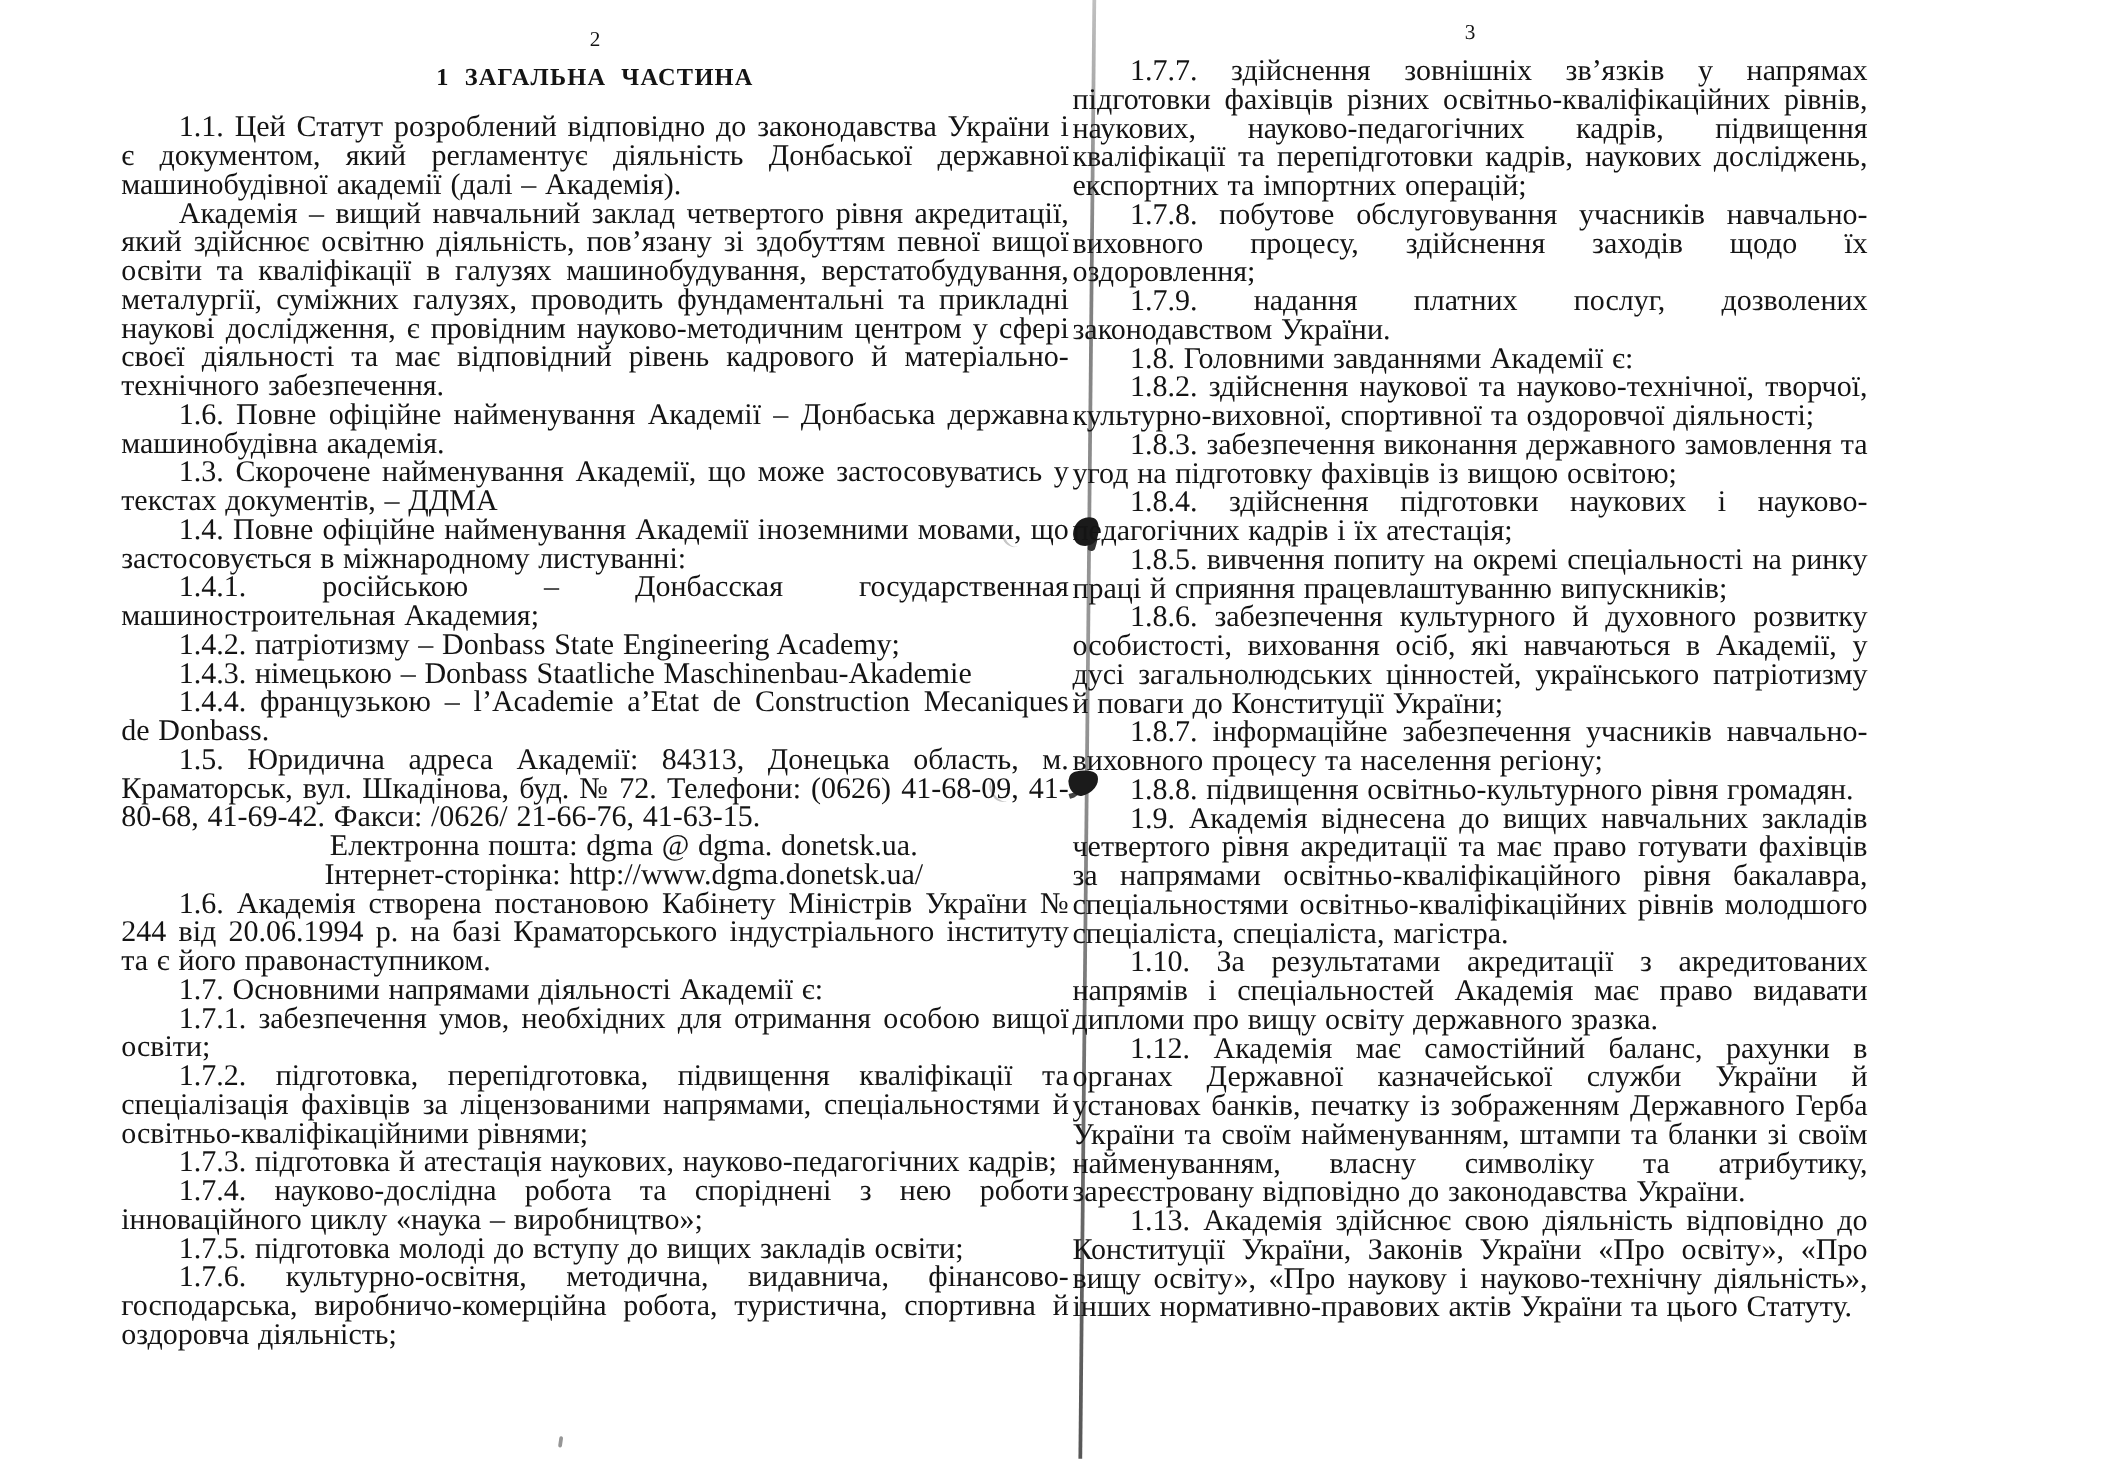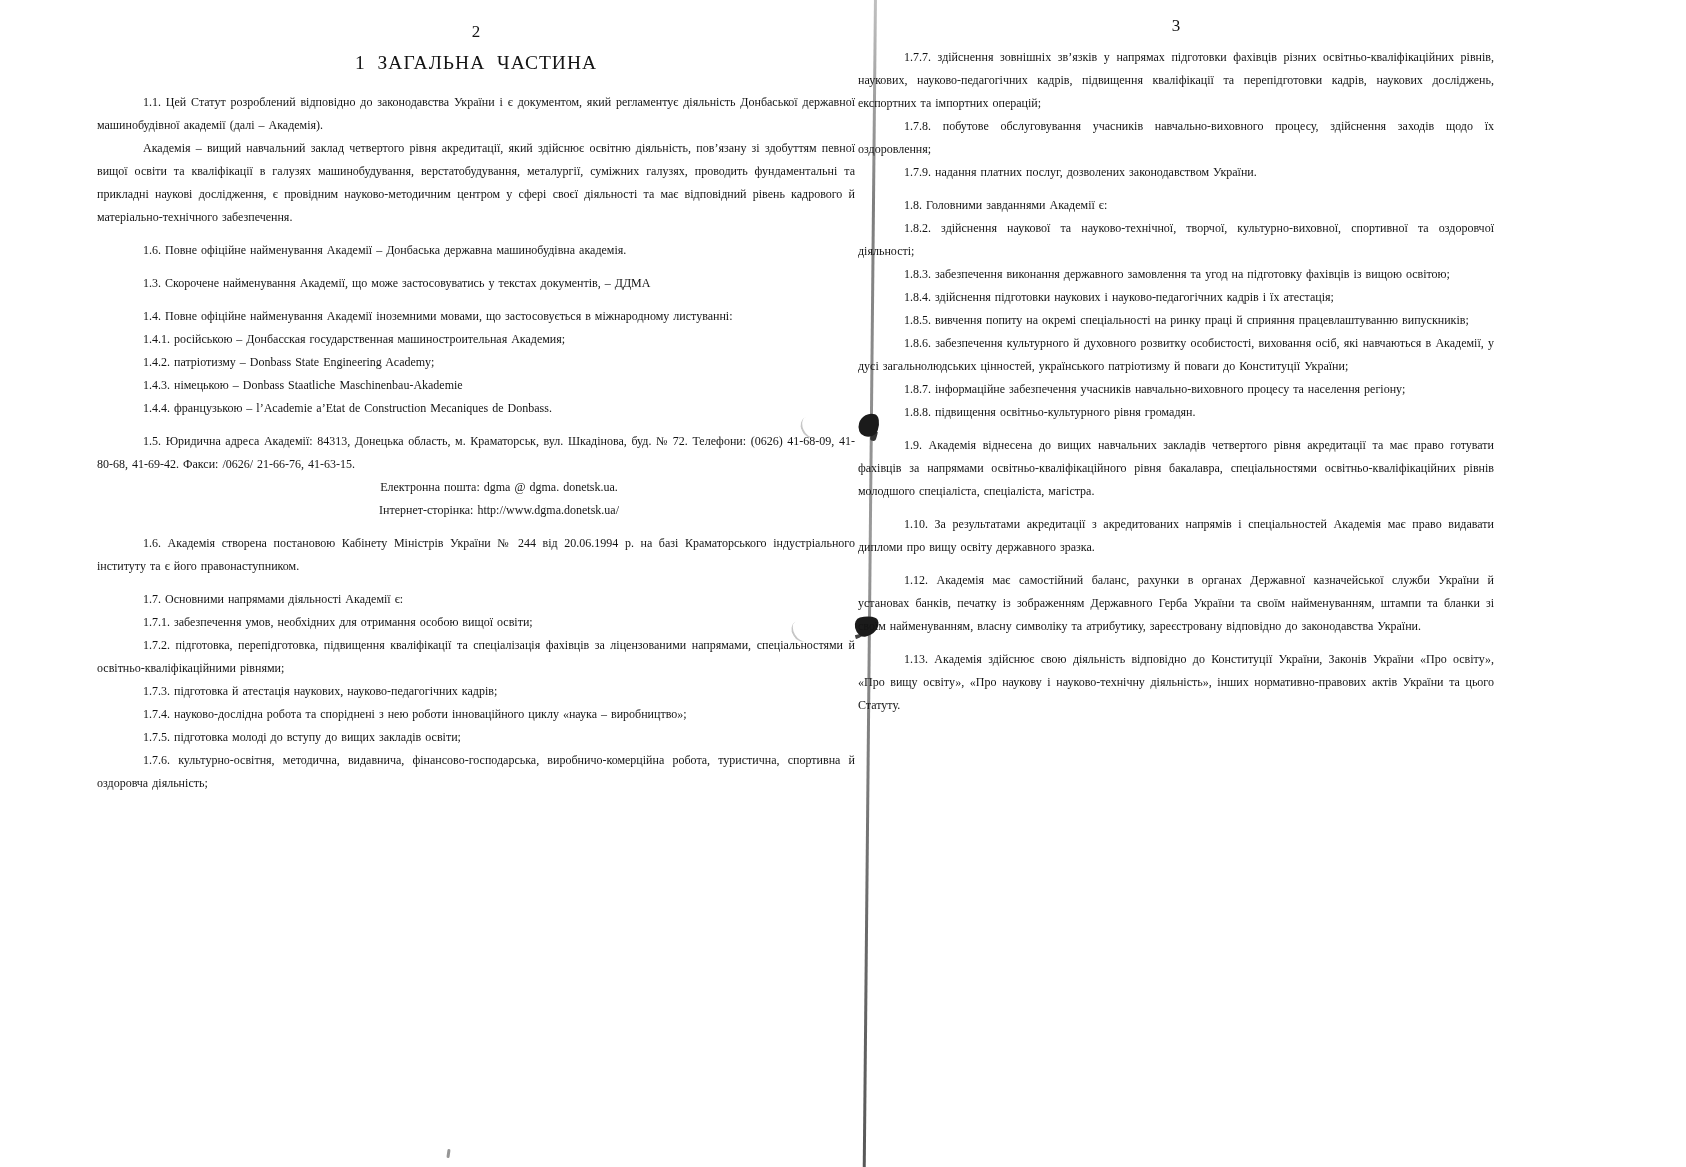--- a/index.html
+++ b/index.html
@@ -15,35 +15,35 @@
   #left-page  { left: 97px;  top: 22px; width: 758px; }
   #right-page { left: 858px; top: 16px; width: 636px; }
 
   .pagenum {
     text-align: center;
     font-size: 17px;
     margin: 0 0 10px 0;
   }
   .heading {
     text-align: center;
-    font-weight: normal;
+    font-weight: bold;
     font-size: 19.5px;
     letter-spacing: 1px;
     word-spacing: 6px;
     margin: 10px 0 17px 0;
   }
   .p {
-    font-size: 12px;
+    font-size: 24px;
     line-height: 23px;
     text-align: justify;
     text-indent: 46px;
     word-spacing: 1px;
     margin: 0;
   }
-  .p.sp { margin-top: 10px; font-family: Liberation Serif, serif; }
+  .p.sp { margin-top: 0; font-family: Liberation Serif, serif; }
   .p.left { text-align: center; }
 
   
   #fold-line {
     position: absolute;
     left: 874px; top: -6px;
     width: 3px; height: 1185px;
     background: linear-gradient(180deg, #c2c2c2 0%, #7d7d7d 18%, #9a9a9a 45%, #6e6e6e 75%, #565656 100%);
     transform: rotate(0.55deg);
     transform-origin: top center;

